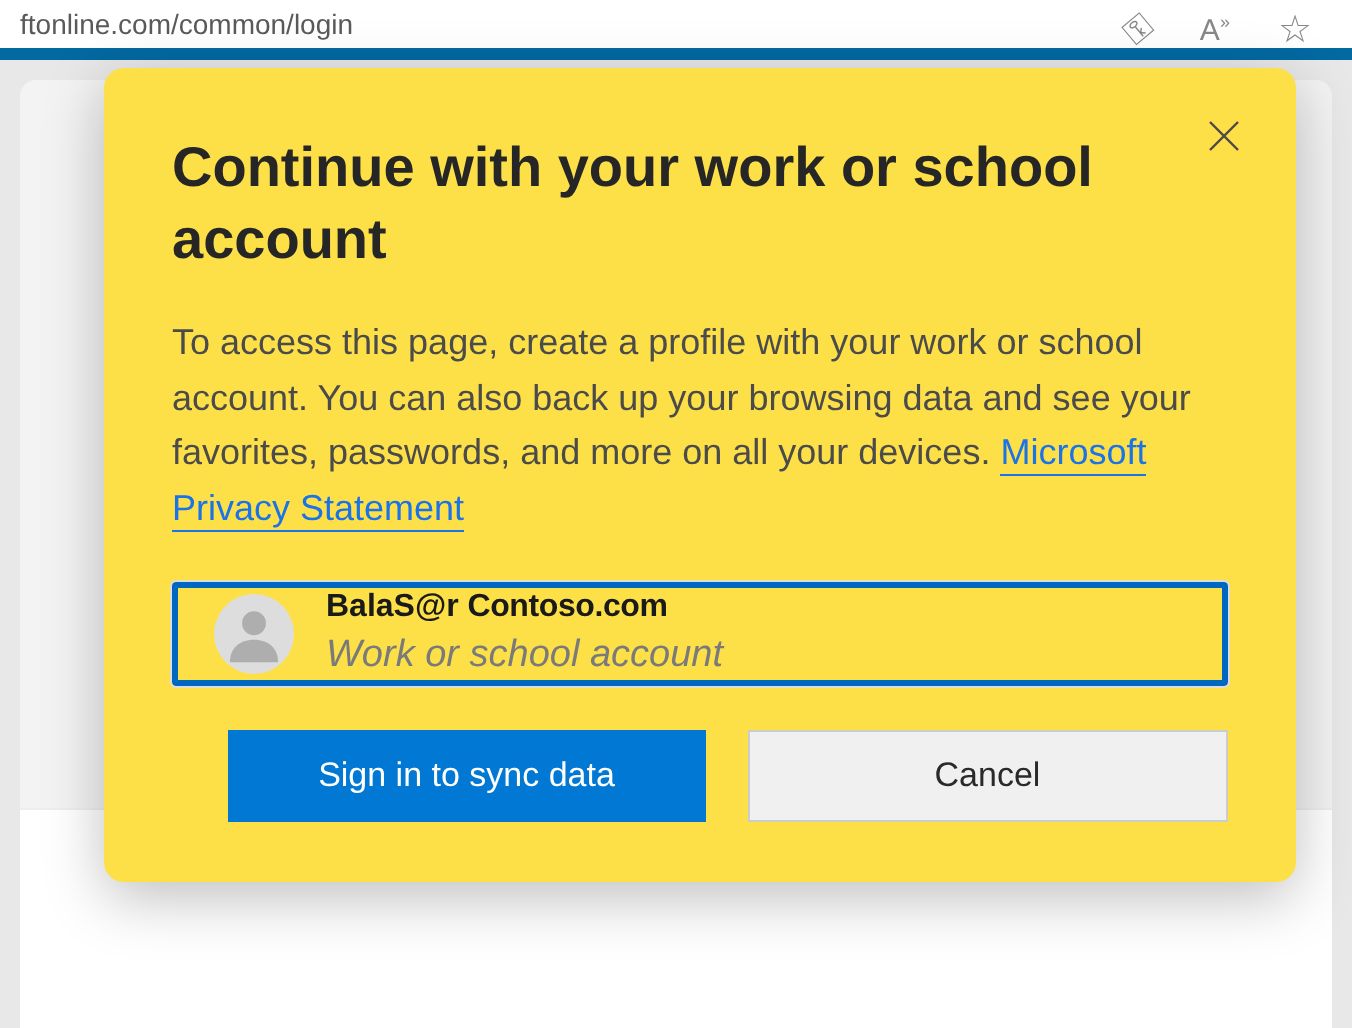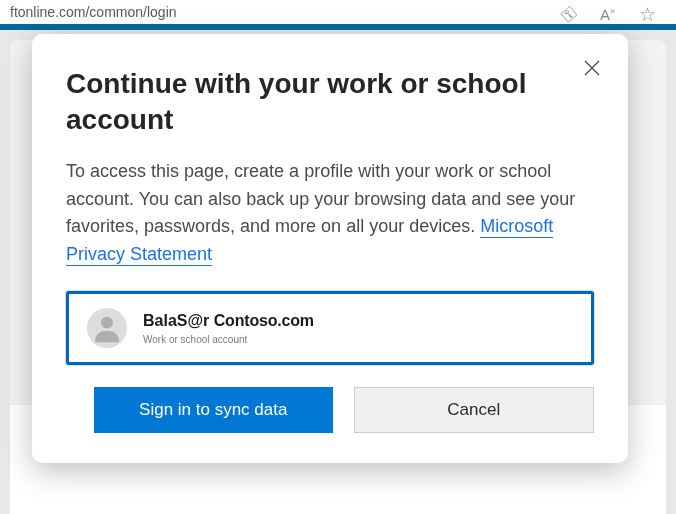--- a/index.html
+++ b/index.html
@@ -50,23 +50,23 @@
       bottom: 0;
       left: 10px;
       right: 10px;
       height: 110px;
       background: #fff;
       border-top: 1px solid #eee;
     }
     .dialog {
       position: absolute;
       top: 34px;
-      left: 32px;
+      left: 52px;
       width: 596px;
-      background: #ffffff;
+      background: #fde047;
       border-radius: 10px;
       box-shadow: 0 8px 30px rgba(0,0,0,0.25);
       padding: 32px 34px 30px 34px;
     }
     .close-btn {
       position: absolute;
       top: 20px;
       right: 22px;
       width: 28px;
       height: 28px;
@@ -98,21 +98,21 @@
       cursor: pointer;
     }
     .account-card {
       border: 3px solid #0067c0;
       border-radius: 2px;
       padding: 0;
       display: flex;
       align-items: center;
       margin-bottom: 22px;
       outline: 1px solid #ddd;
-      height: 74px;
+      height: 52px;
       cursor: pointer;
     }
     .avatar {
       width: 40px;
       height: 40px;
       border-radius: 50%;
       background: #ddd;
       margin: 0 16px 0 18px;
       display: flex;
       align-items: center;
@@ -122,24 +122,25 @@
     .avatar svg { fill: #aeaeae; }
     .account-info { display: flex; flex-direction: column; }
     .account-email {
       font-size: 16px;
       font-weight: 700;
       color: #1a1a1a;
       line-height: 1.3;
     }
     .account-email .domain{ font-weight:700; letter-spacing:-0.2px;}
     .account-type {
-      font-size: 10px;
+      font-size: 19px;
       color: #7a7a7a;
       line-height: 1.3;
       margin-top:1px;
+      font-style:italic;
     }
     .button-row {
       display: flex;
       gap: 21px;
       padding-left: 28px;
     }
     .btn {
       flex: 1;
       height: 46px;
       font-size: 17px;

